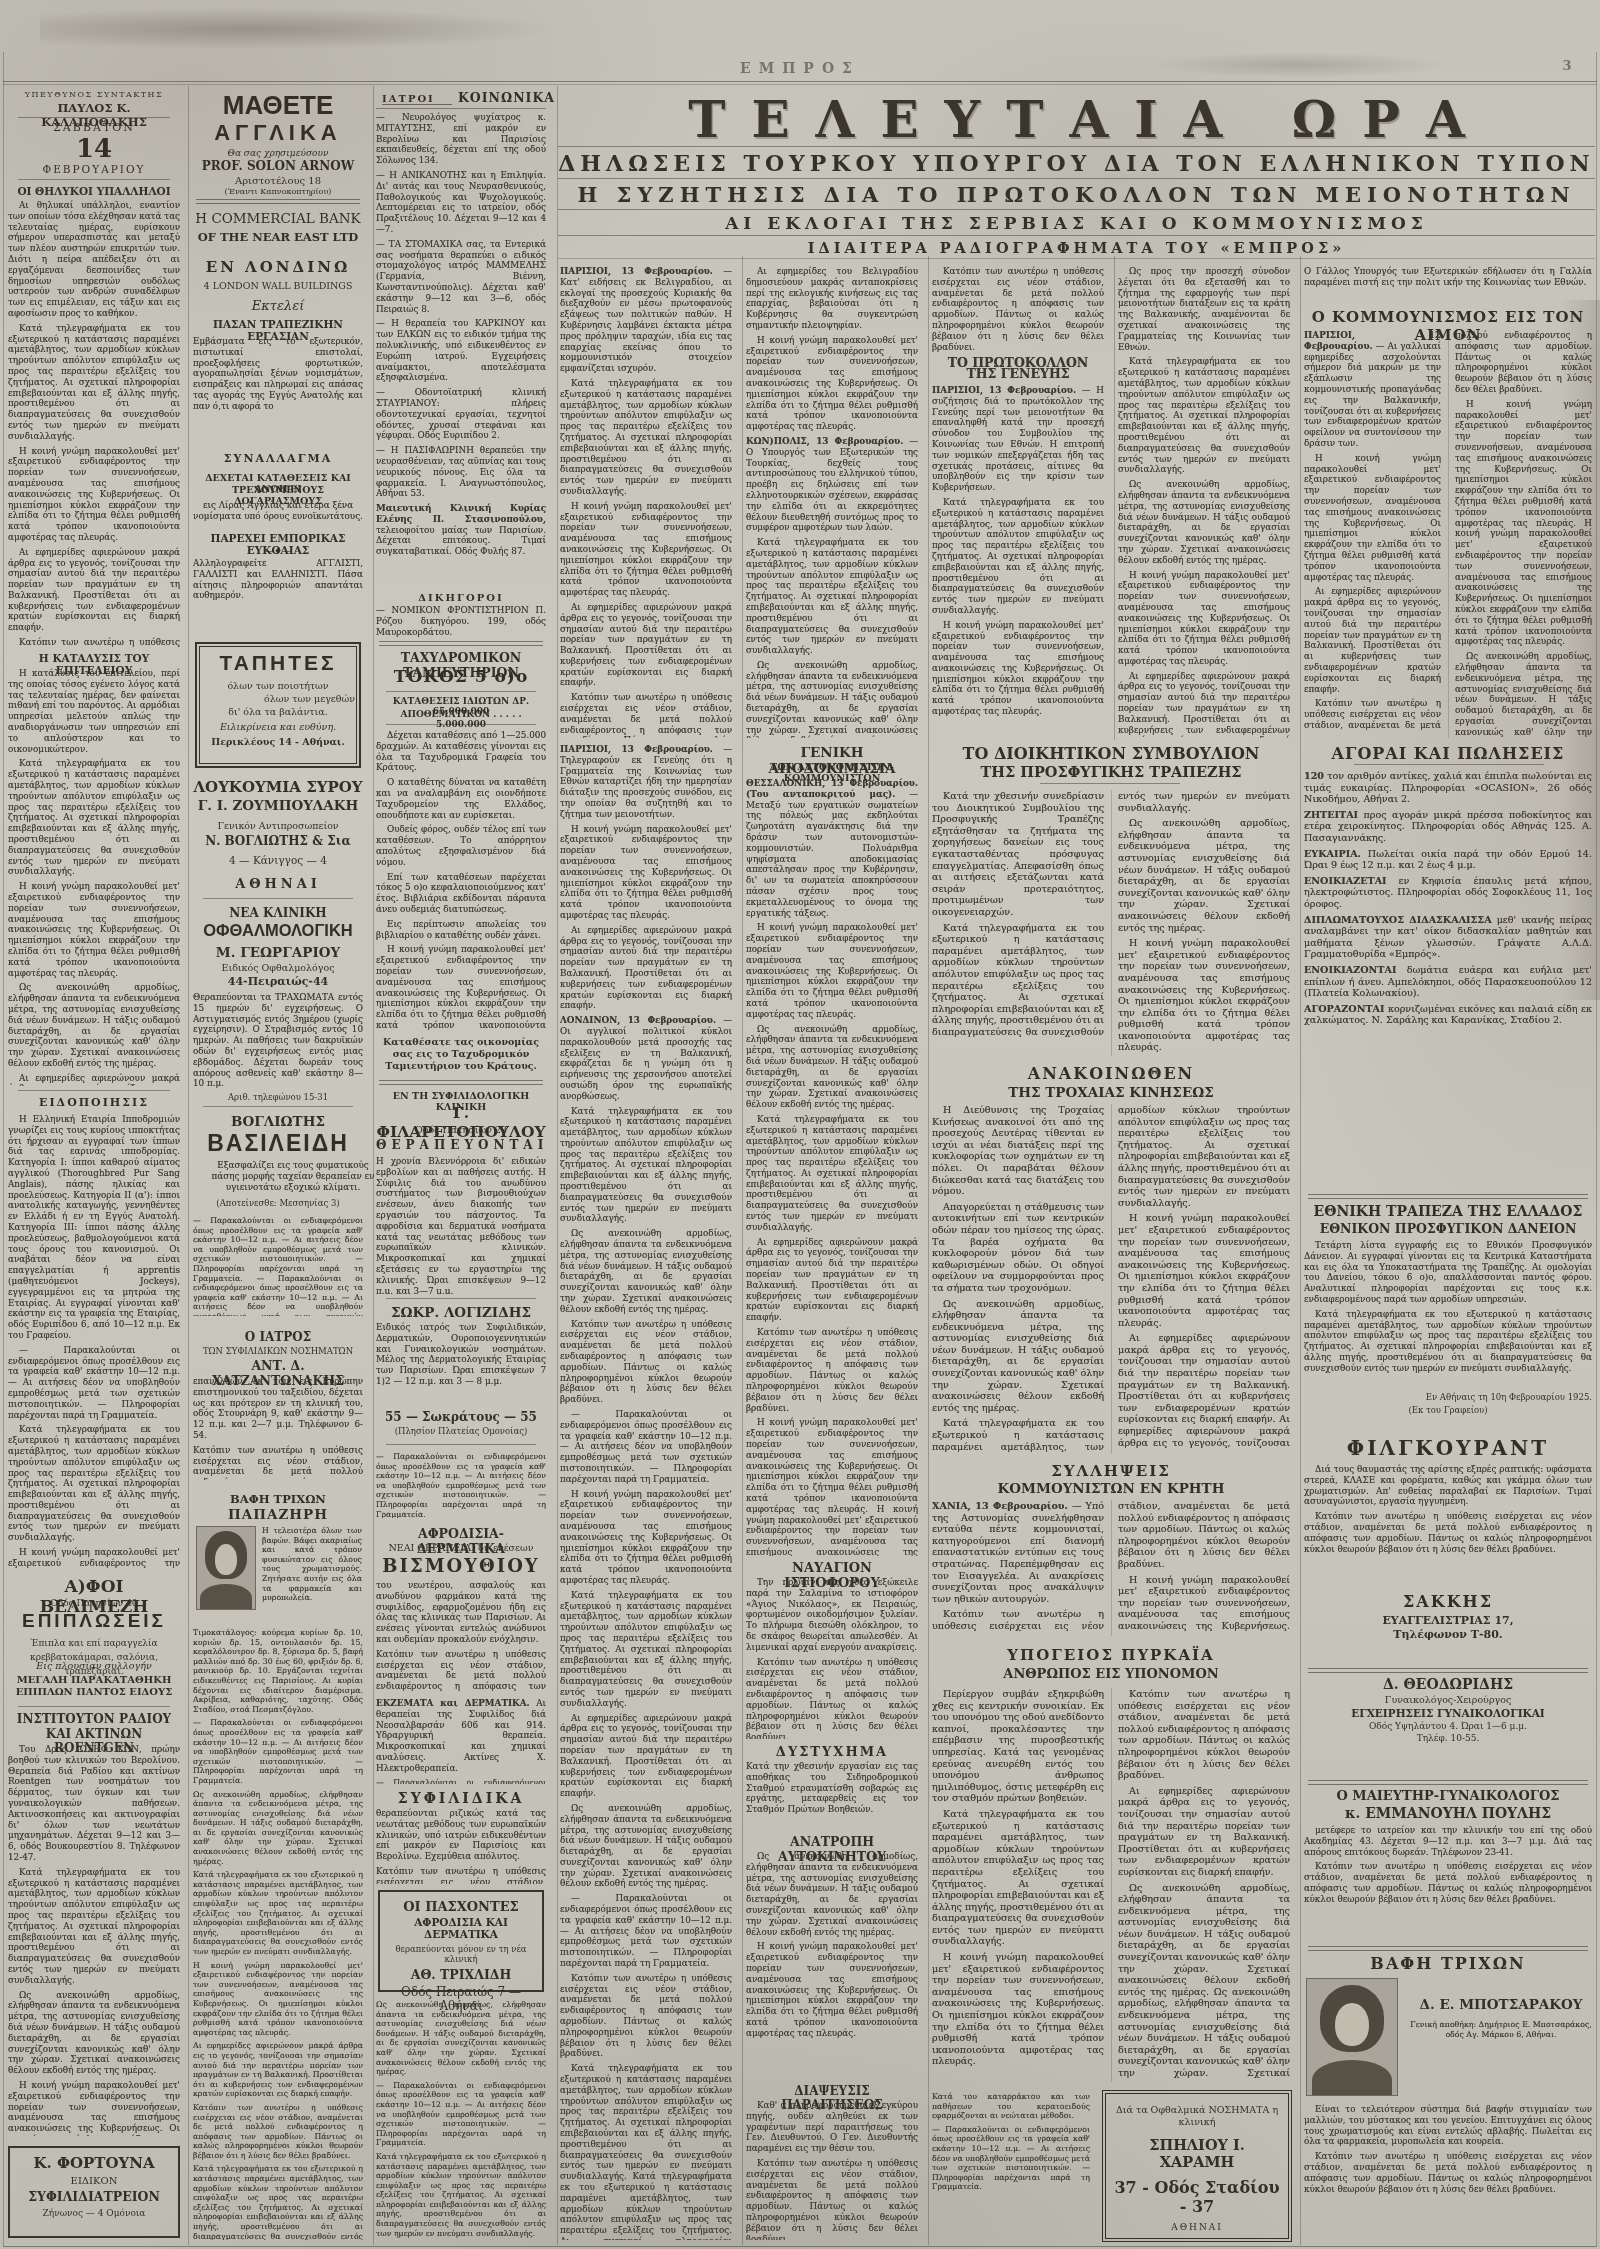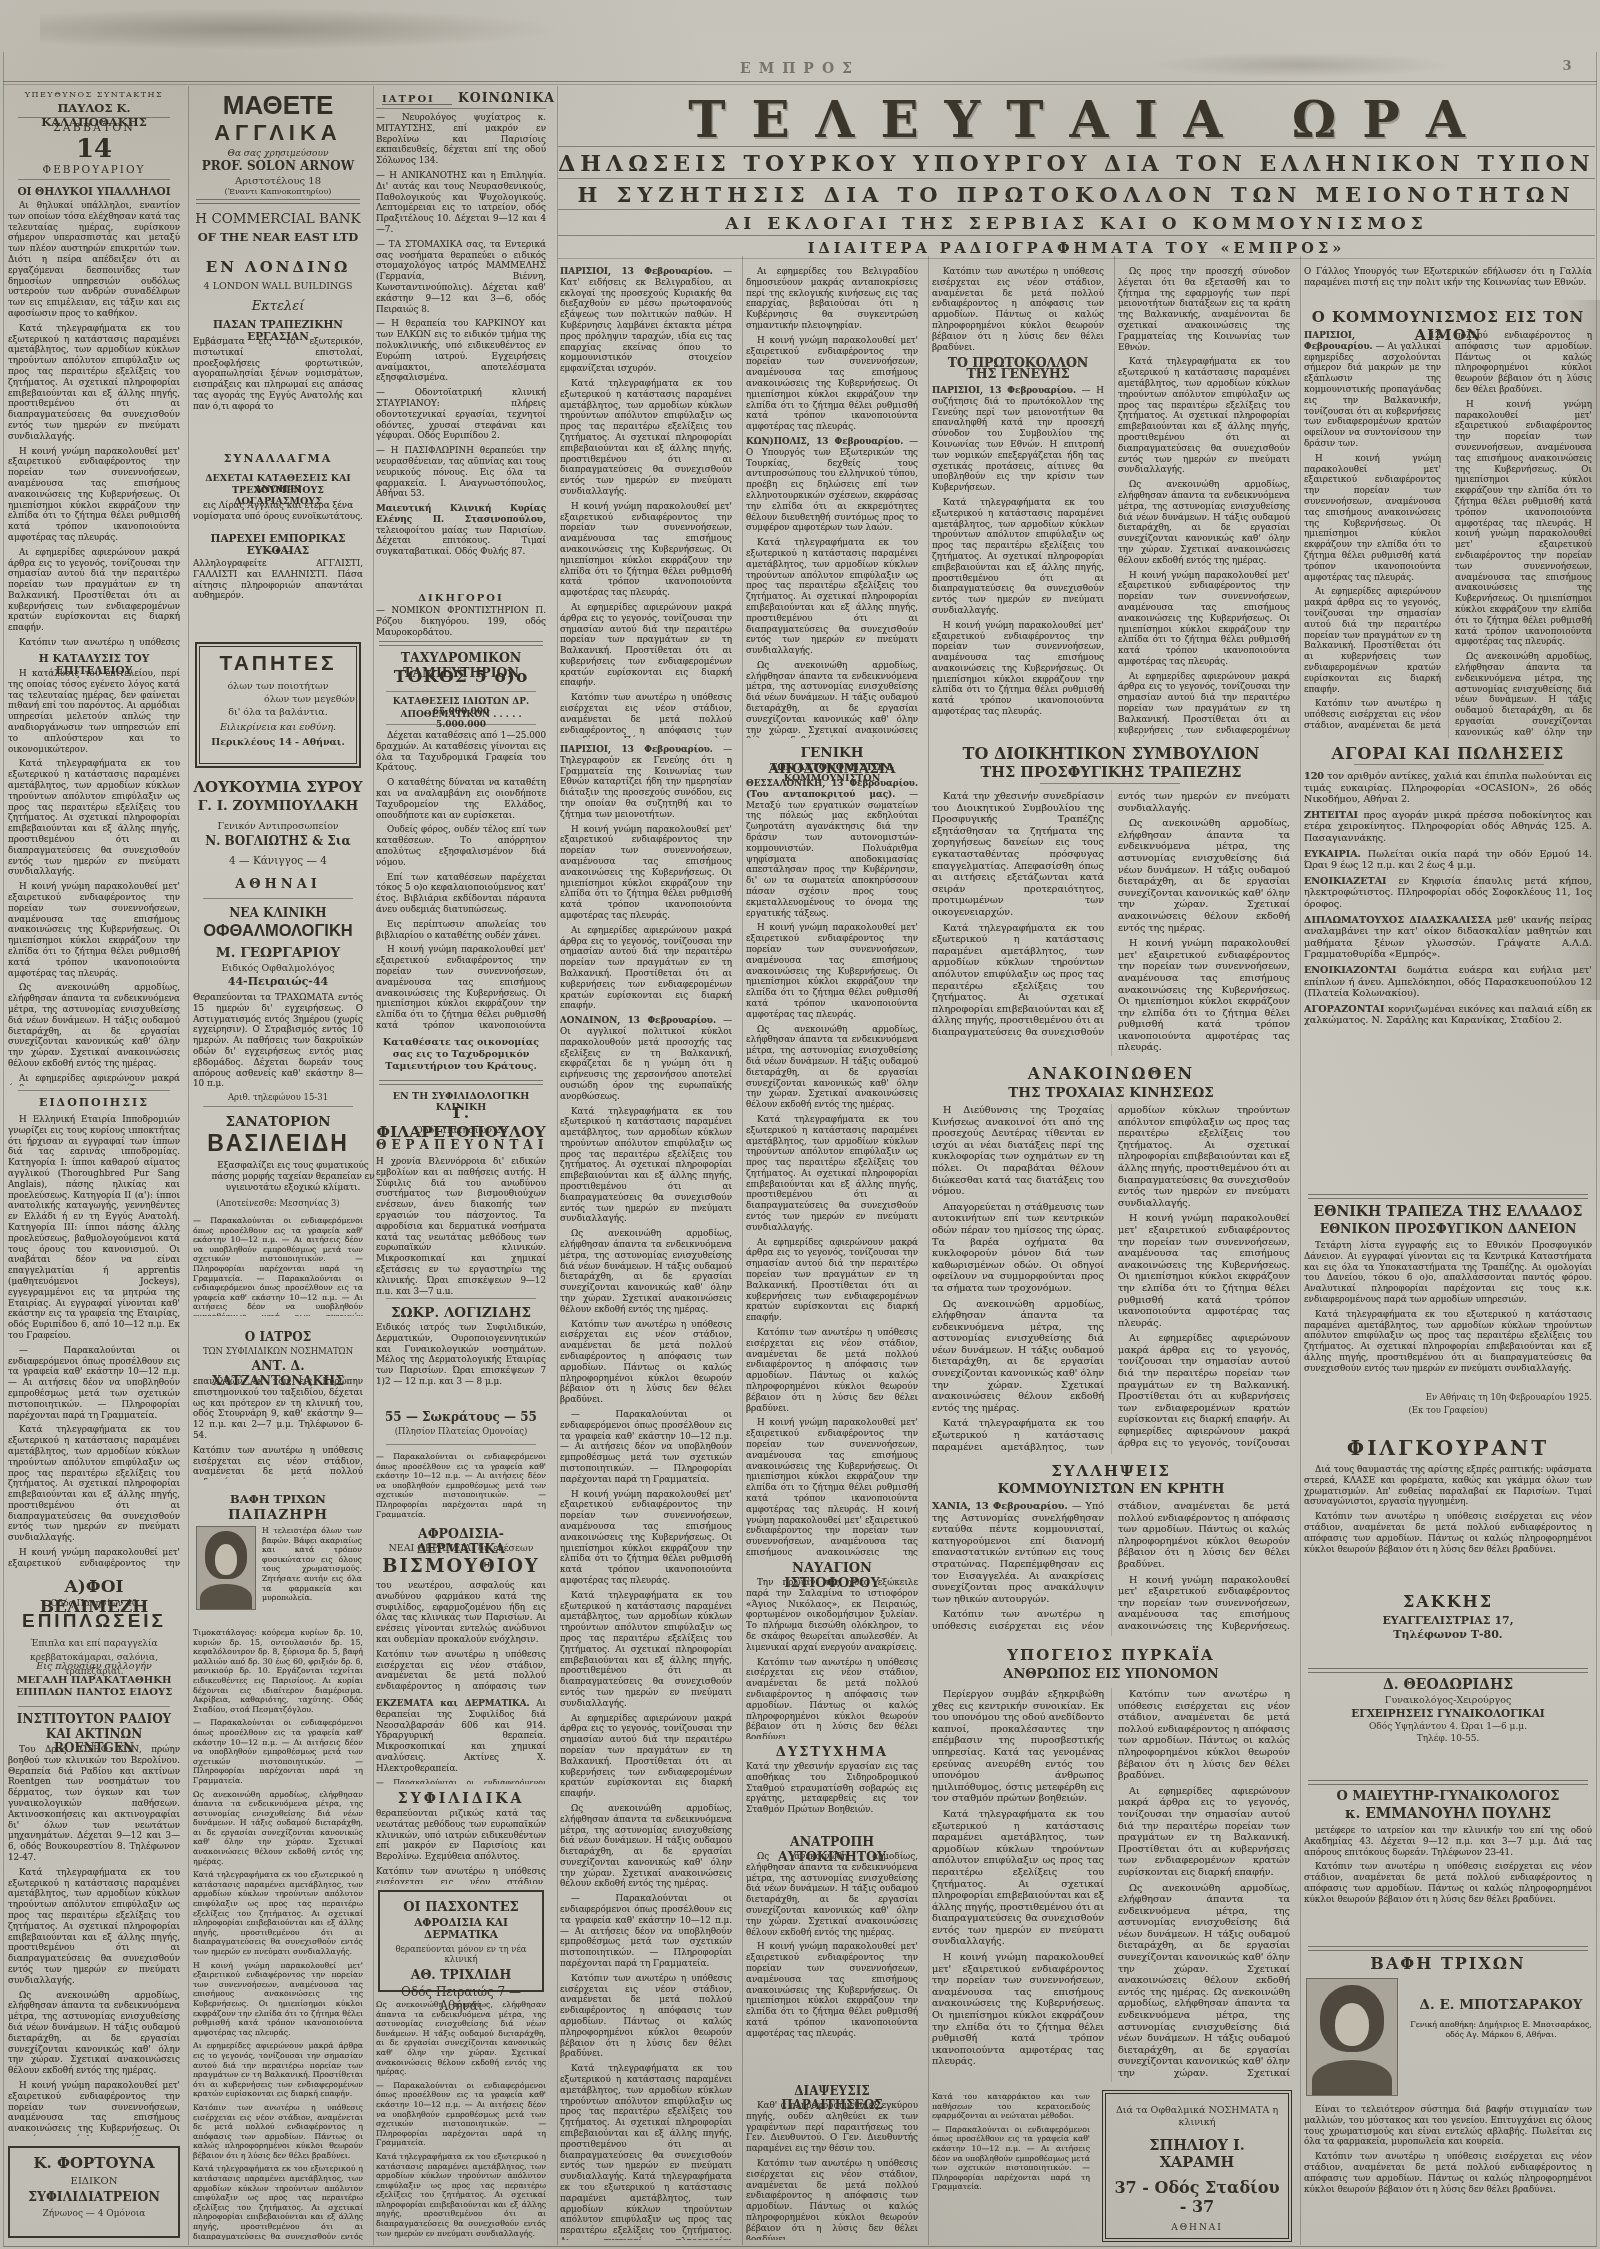--- a/index.html
+++ b/index.html
@@ -163,21 +163,21 @@
   <div class="blk ctr b" style="left:193px;top:906px;width:170px;font-size:12px;">ΝΕΑ ΚΛΙΝΙΚΗ</div>
   <div class="blk ctr b sans" style="left:193px;top:921px;width:170px;font-size:16.5px;">ΟΦΘΑΛΜΟΛΟΓΙΚΗ</div>
   <div class="blk ctr b" style="left:193px;top:944px;width:170px;font-size:13.5px;">Μ. ΓΕΩΡΓΑΡΙΟΥ</div>
   <div class="blk ctr" style="left:193px;top:962px;width:170px;font-size:9.5px;">Ειδικός Οφθαλμολόγος</div>
   <div class="blk ctr b" style="left:193px;top:975px;width:170px;font-size:11px;">44-Πειραιώς-44</div>
   <div class="blk t8 just ink clip" style="left:193px;top:992px;width:170px;height:98px;">
     <p class="nf">Θεραπεύονται τα ΤΡΑΧΩΜΑΤΑ εντός 15 ημερών δι' εγχειρήσεως. Ο Αστιγματισμός εντός 3ημέρου (χωρίς εγχείρησιν). Ο Στραβισμός εντός 10 ημερών. Αι παθήσεις των δακρυϊκών οδών δι' εγχειρήσεως εντός μιας εβδομάδος. Δέχεται δωρεάν τους απόρους ασθενείς καθ' εκάστην 8—10 π.μ.</p>
   </div>
   <div class="blk ctr" style="left:193px;top:1092px;width:170px;font-size:8.5px;">Αριθ. τηλεφώνου 15-31</div>
   <div class="hline" style="left:203px;top:1106px;width:150px;"></div>
-  <div class="blk ctr b" style="left:193px;top:1113px;width:170px;font-size:13.5px;">ΣΑΝΑΤΟΡΙΟΝ</div>
+  <div class="blk ctr b" style="left:193px;top:1113px;width:170px;font-size:13.5px;">ΒΟΓΛΙΩΤΗΣ</div>
   <div class="blk ctr b sans" style="left:193px;top:1130px;width:170px;font-size:23px;letter-spacing:2px;">ΒΑΣΙΛΕΙΔΗ</div>
   <div class="blk t8 ctr ink clip" style="left:208px;top:1160px;width:170px;height:34px;text-align:center;">Εξασφαλίζει εις τους φυματικούς πάσης μορφής ταχείαν θεραπείαν εν υγιεινοτάτω εξοχικώ κλίματι.</div>
   <div class="blk ctr" style="left:193px;top:1198px;width:170px;font-size:8.5px;">(Αποτείνεσθε: Μεσσηνίας 3)</div>
   <div class="blk t7 just ink clip" style="left:193px;top:1216px;width:170px;height:100px;">— Παρακαλούνται οι ενδιαφερόμενοι όπως προσέλθουν εις τα γραφεία καθ' εκάστην 10—12 π.μ. — Αι αιτήσεις δέον να υποβληθούν εμπροθέσμως μετά των σχετικών πιστοποιητικών. — Πληροφορίαι παρέχονται παρά τη Γραμματεία. — Παρακαλούνται οι ενδιαφερόμενοι όπως προσέλθουν εις τα γραφεία καθ' εκάστην 10—12 π.μ. — Αι αιτήσεις δέον να υποβληθούν εμπροθέσμως μετά των σχετικών πιστοποιητικών. — Πληροφορίαι παρέχονται παρά τη Γραμματεία.</div>
   <div class="blk ctr b" style="left:193px;top:1330px;width:170px;font-size:12px;">Ο ΙΑΤΡΟΣ</div>
   <div class="blk ctr" style="left:193px;top:1346px;width:170px;font-size:8.5px;">ΤΩΝ ΣΥΦΙΛΙΔΙΚΩΝ ΝΟΣΗΜΑΤΩΝ</div>
   <div class="blk ctr b" style="left:193px;top:1358px;width:170px;font-size:12.5px;">ΑΝΤ. Δ. ΧΑΤΖΑΝΤΩΝΑΚΗΣ</div>
   <div class="blk t8 just ink clip" style="left:193px;top:1376px;width:170px;height:104px;">
     <p class="nf">επανελθών εκ του εις Ευρώπην επιστημονικού του ταξειδίου, δέχεται ως και πρότερον εν τη κλινική του, οδός Στουρνάρη 9, καθ' εκάστην 9—12 π.μ. και 2—7 μ.μ. Τηλέφωνον 6-54.</p>
     <p class="nf">Κατόπιν των ανωτέρω η υπόθεσις εισέρχεται εις νέον στάδιον, αναμένεται δε μετά πολλού ενδιαφέροντος η απόφασις των αρμοδίων. Πάντως οι καλώς πληροφορημένοι κύκλοι θεωρούν βέβαιον ότι η λύσις δεν θέλει βραδύνει.</p>

